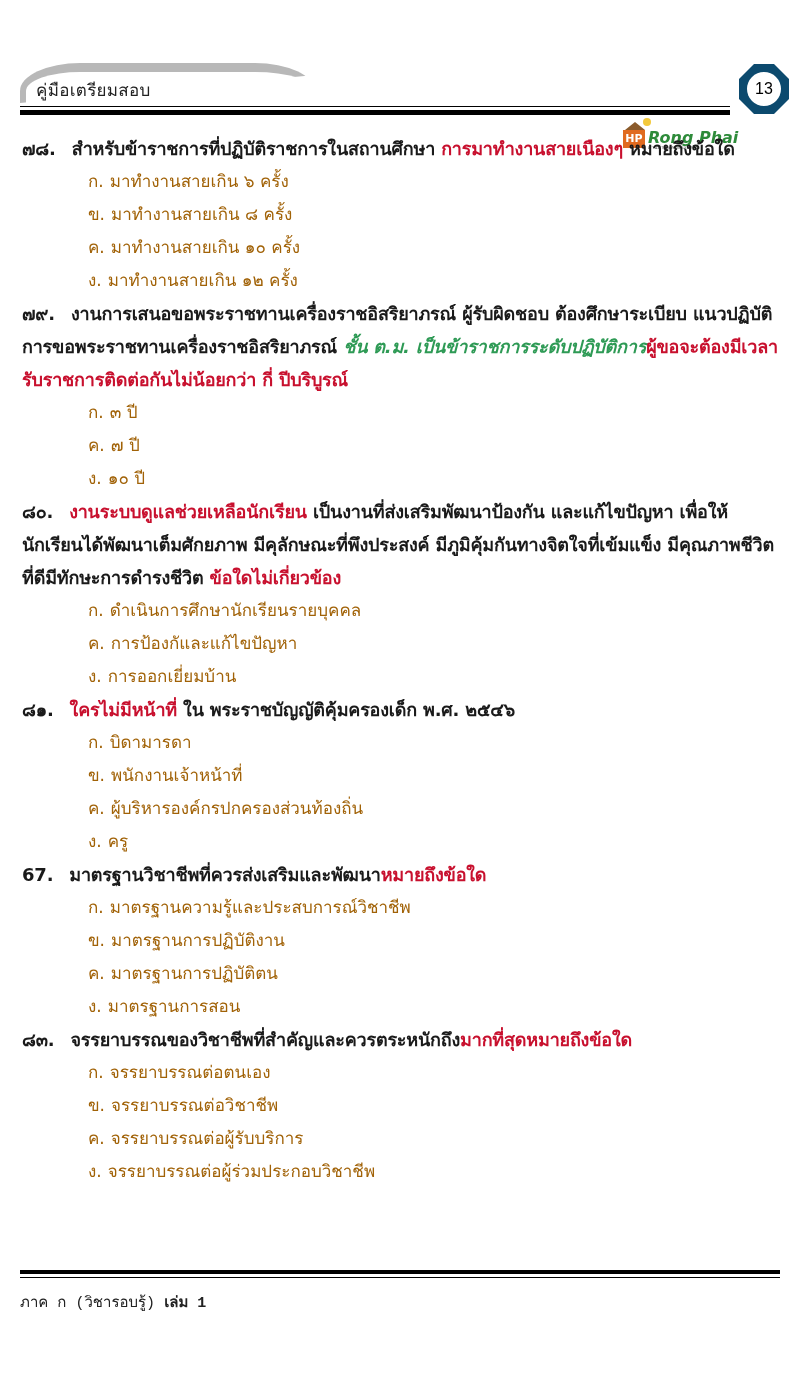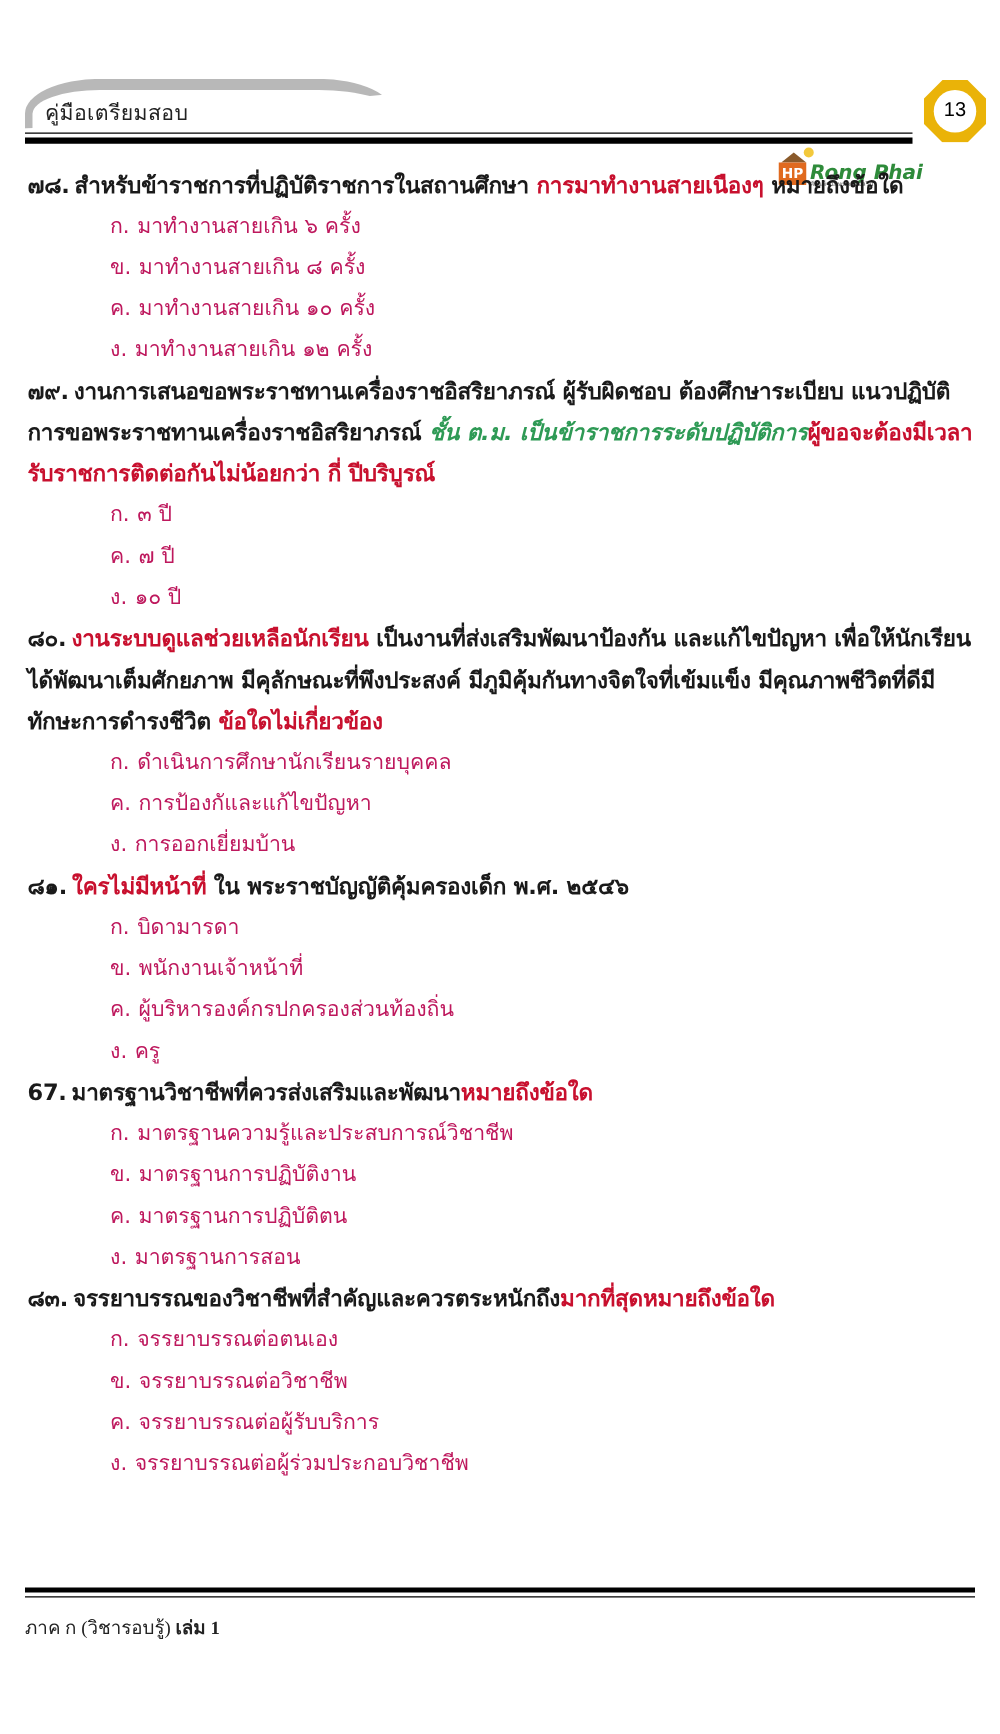--- a/index.html
+++ b/index.html
@@ -120,21 +120,21 @@
       font-size: 5px;
       color: #555;
       white-space: nowrap;
     }
     .page-badge {
       position: absolute;
       left: 739px;
       top: 64px;
       width: 50px;
       height: 50px;
-      background: #eab308;
+      background: #0c4a6e;
       clip-path: polygon(30% 0, 70% 0, 100% 30%, 100% 70%, 70% 100%, 30% 100%, 0 70%, 0 30%);
     }
     .page-badge-inner {
       position: absolute;
       left: 8px;
       top: 8px;
       width: 34px;
       height: 34px;
       background: #fff;
       border-radius: 50%;
@@ -156,30 +156,30 @@
       padding-left: 22px;
       padding-right: 22px;
       font-size: 18px;
       font-weight: bold;
       line-height: 33px;
       color: #1a1a1a;
       font-family: "DejaVu Sans", sans-serif;
       letter-spacing: -0.2px;
     }
     .q-num {
-      margin-right: 4px;
+      margin-right: 16px;
     }
     .red { color: #c8102e; }
     .green { color: #2e9a55; font-style: italic; }
     .choice {
       padding-left: 88px;
       font-size: 17px;
       font-weight: normal;
       line-height: 33px;
-      color: #be185d;
+      color: #a16207;
       font-family: "DejaVu Sans", sans-serif;
     }
     .choice-letter {
       margin-right: 6px;
     }
 
     
     .footer-rule-thick {
       position: absolute;
       left: 20px;
@@ -195,21 +195,21 @@
       width: 760px;
       height: 1px;
       background: #000;
     }
     .footer-text {
       position: absolute;
       left: 20px;
       top: 1290px;
       font-size: 15px;
       color: #222;
-      font-family: Liberation Serif, serif;
+      font-family: Liberation Mono, monospace;
     }
     .footer-text .vol {
       font-weight: bold;
     }
   </style>
 </head>
 <body>
 
 <div class="header">
   <div class="header-swoosh"></div>

